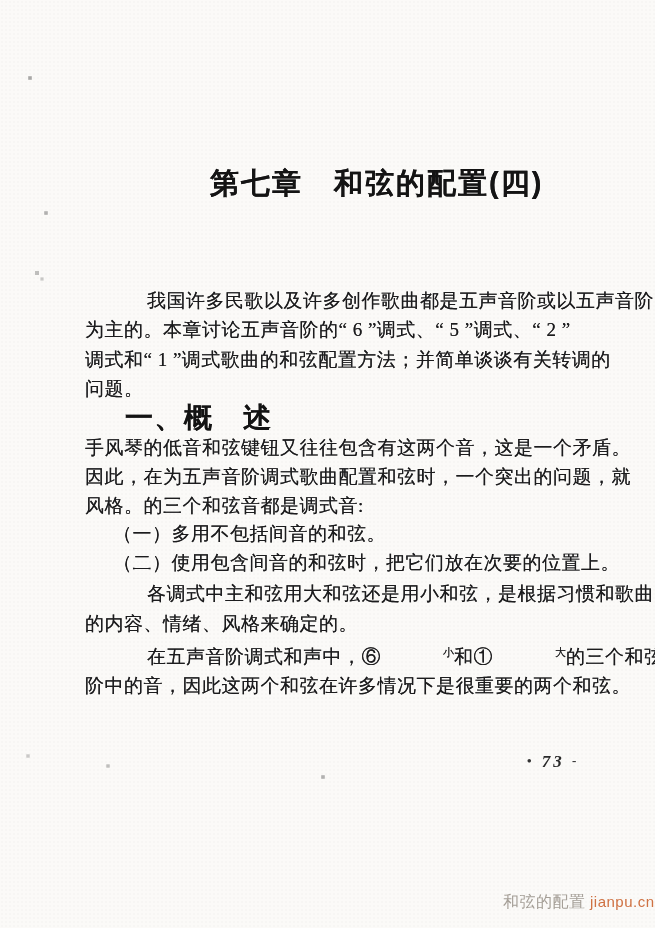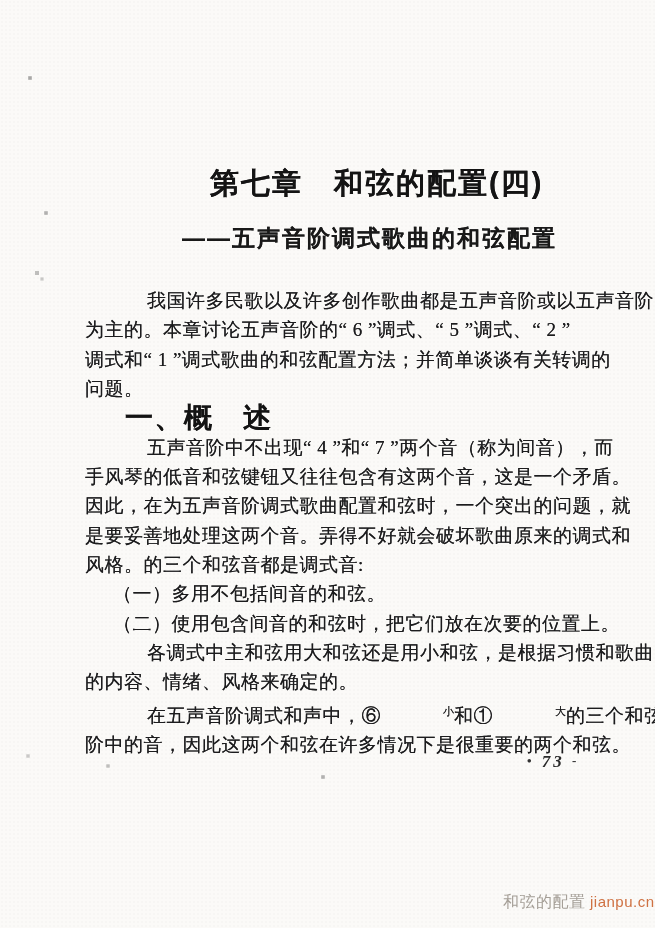--- a/index.html
+++ b/index.html
@@ -50,21 +50,21 @@
     left: 85px;
     top: 286px;
     width: 545px;
     font-size: 19px;
     line-height: 29.35px;
     letter-spacing: 0.5px;
     text-shadow: 0 0 0.4px #444;
   }
   .ln { white-space: nowrap; }
   .ind { text-indent: 62px; }
-  .ind-s { text-indent: 28px; }
+  .ind-s { text-indent: 28px; font-family: Liberation Mono, monospace; }
   .hd {
     text-indent: 40px;
     font-family: "Liberation Sans", "DejaVu Sans", sans-serif;
     font-weight: bold;
     font-size: 28px;
     letter-spacing: 1.5px;
     color: #131313;
   }
   .chord-sup {
     display: inline-block;
@@ -114,32 +114,29 @@
       322px 776px 0 0.8px rgba(70,70,70,0.40);
   }
 </style>
 </head>
 <body>
 
 <div class="page">
 
   <h1 class="title">第七章　和弦的配置(四)</h1>
 
-  <h2 class="subtitle">——五声音阶调式歌曲的和弦配置</h2>
 
   <div class="body-text">
     <div class="ln ind">我国许多民歌以及许多创作歌曲都是五声音阶或以五声音阶</div>
     <div class="ln">为主的。本章讨论五声音阶的“ 6 ”调式、“ 5 ”调式、“ 2 ”</div>
     <div class="ln">调式和“ 1 ”调式歌曲的和弦配置方法；并简单谈谈有关转调的</div>
     <div class="ln">问题。</div>
     <div class="ln hd">一、概　述</div>
-    <div class="ln ind">五声音阶中不出现“ 4 ”和“ 7 ”两个音（称为间音），而</div>
     <div class="ln">手风琴的低音和弦键钮又往往包含有这两个音，这是一个矛盾。</div>
     <div class="ln">因此，在为五声音阶调式歌曲配置和弦时，一个突出的问题，就</div>
-    <div class="ln">是要妥善地处理这两个音。弄得不好就会破坏歌曲原来的调式和</div>
     <div class="ln">风格。的三个和弦音都是调式音:</div>
     <div class="ln ind-s">（一）多用不包括间音的和弦。</div>
     <div class="ln ind-s">（二）使用包含间音的和弦时，把它们放在次要的位置上。</div>
     <div class="ln ind">各调式中主和弦用大和弦还是用小和弦，是根据习惯和歌曲</div>
     <div class="ln">的内容、情绪、风格来确定的。</div>
     <div class="ln ind"><span>在五声音阶调式和声中，⑥</span><sup class="chord-sup">小</sup><span>和①</span><sup class="chord-sup">大</sup><span>的三个和弦音都是调式音</span></div>
     <div class="ln">阶中的音，因此这两个和弦在许多情况下是很重要的两个和弦。</div>
   </div>
 
   <div class="pageno"><span class="mark">•</span> <span>73</span> <span class="mark">-</span></div>

